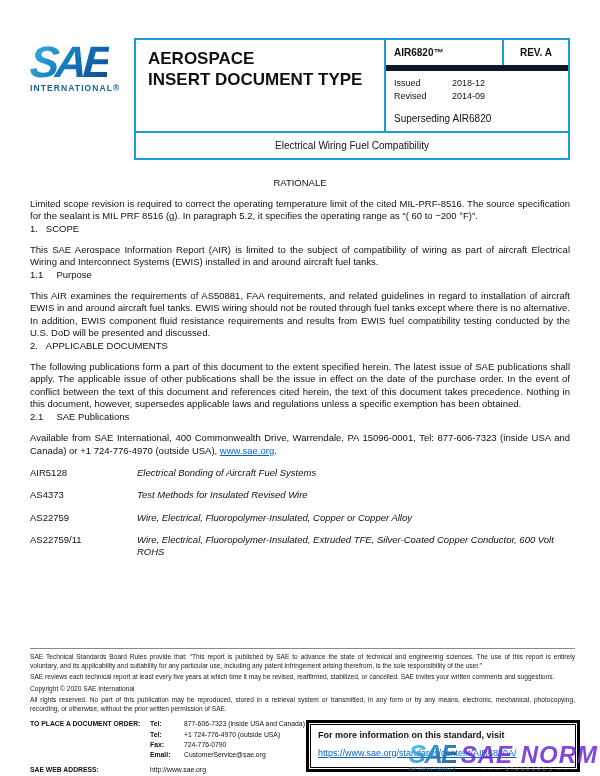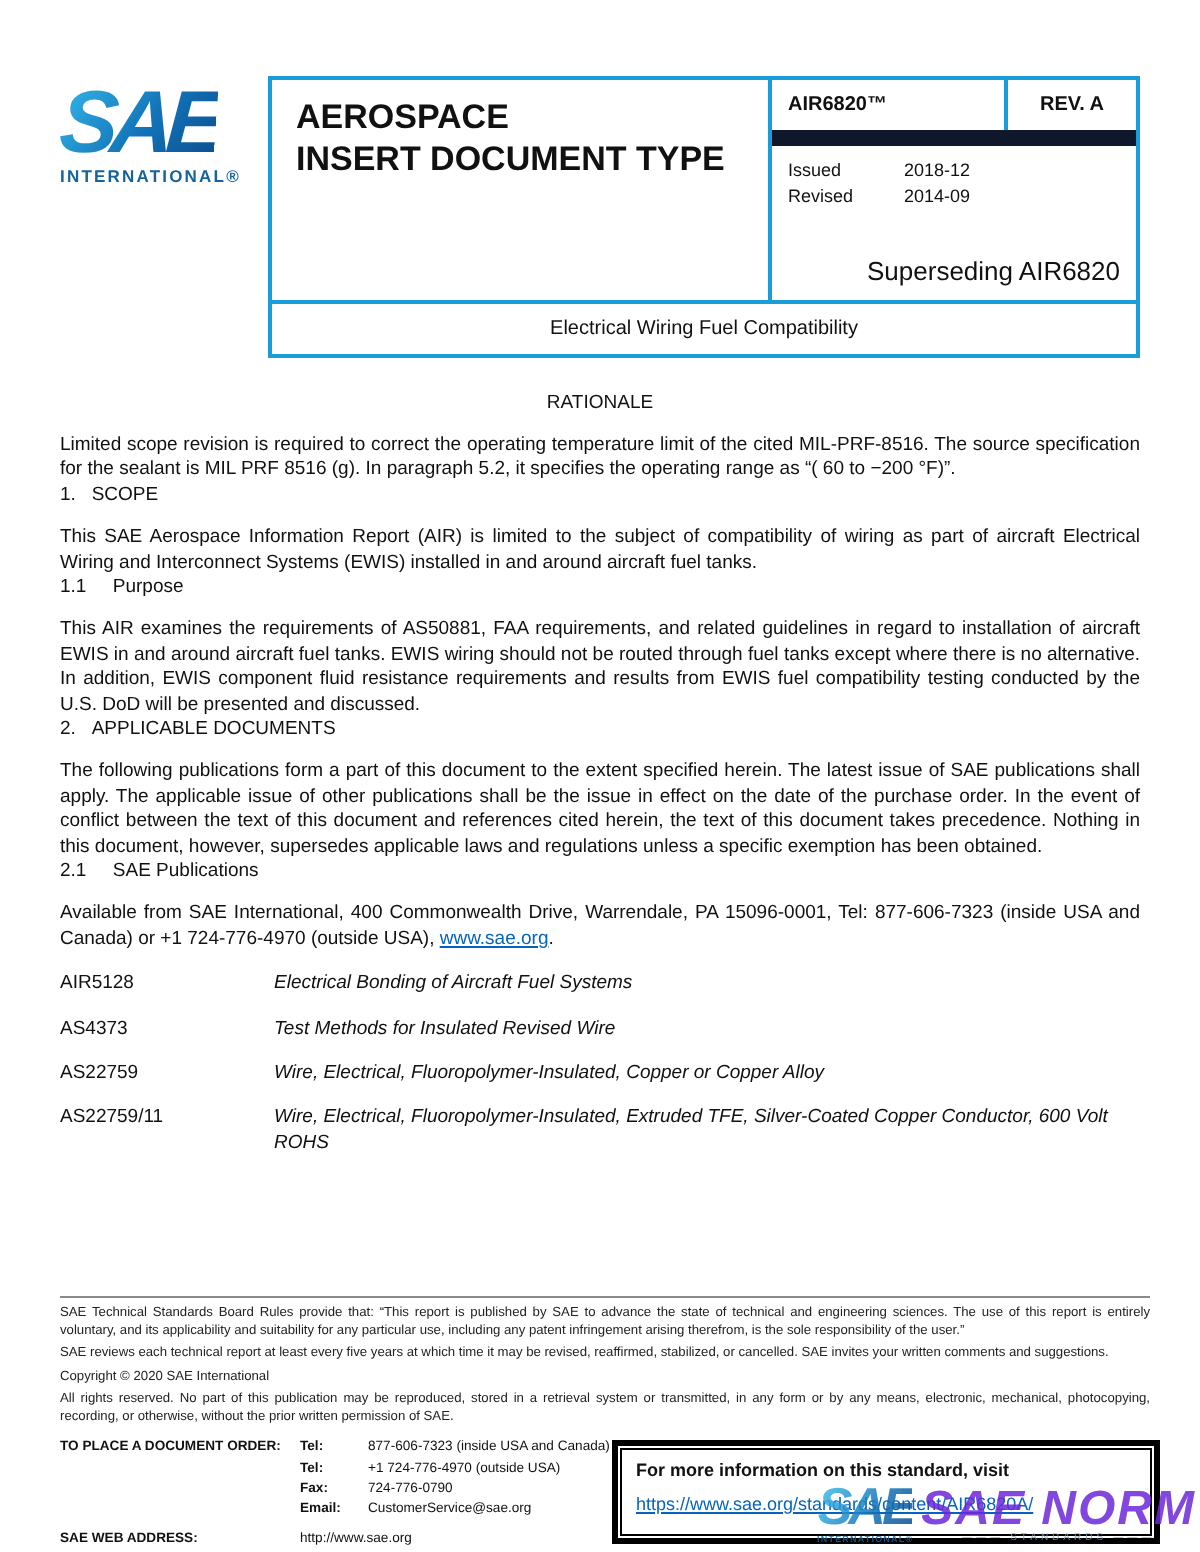--- a/index.html
+++ b/index.html
@@ -32,26 +32,26 @@
     color:#14649b; margin-top:1px;
   }
   .hdr-table { flex:1; border:2px solid #1a9cd7; }
   .hdr-top { display:flex; }
   .hdr-title {
     flex:1; padding:8px 10px 20px 12px;
     font-size:17px; font-weight:bold; line-height:1.25;
     border-right:2px solid #1a9cd7;
   }
   .hdr-right { width:182px; flex:0 0 182px; display:flex; flex-direction:column; }
-  .hdr-num-row { display:flex; border-bottom:8px solid #0f172a; }
+  .hdr-num-row { display:flex; border-bottom:6px solid #0f172a; }
   .hdr-docnum { flex:1; padding:7px 8px; font-size:10px; font-weight:bold; }
   .hdr-rev { width:66px; flex:0 0 66px; border-left:2px solid #1a9cd7; padding:7px 8px; font-size:10px; font-weight:bold; text-align:center; }
   .hdr-meta { padding:6px 8px 4px 8px; font-size:9px; line-height:1.45; }
   .meta-grid { display:grid; grid-template-columns:58px 1fr; }
-  .hdr-sup { margin-top:22px; font-size:13px;text-align:right; }
+  .hdr-sup { margin-top:9px; font-size:10px; }
   .hdr-subject {
     border-top:2px solid #1a9cd7;
     text-align:center; font-size:10px;
     padding:7px 4px;
   }
 
   
   .rationale-head { text-align:center; font-size:9.5px; margin-top:17px; }
   p.body { font-size:9.5px; line-height:1.32; text-align:justify; margin-top:10px; }
   .sec-head { font-size:9.5px; }

